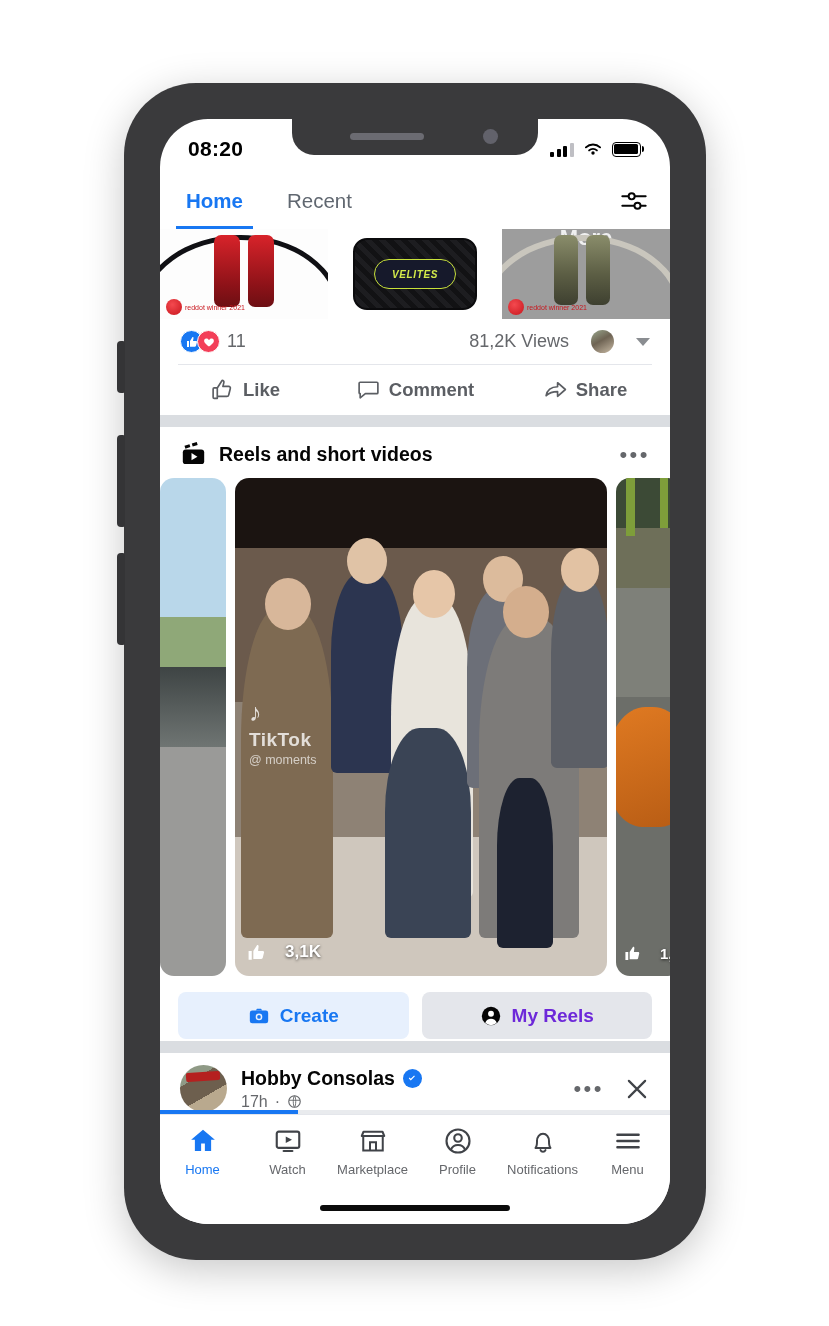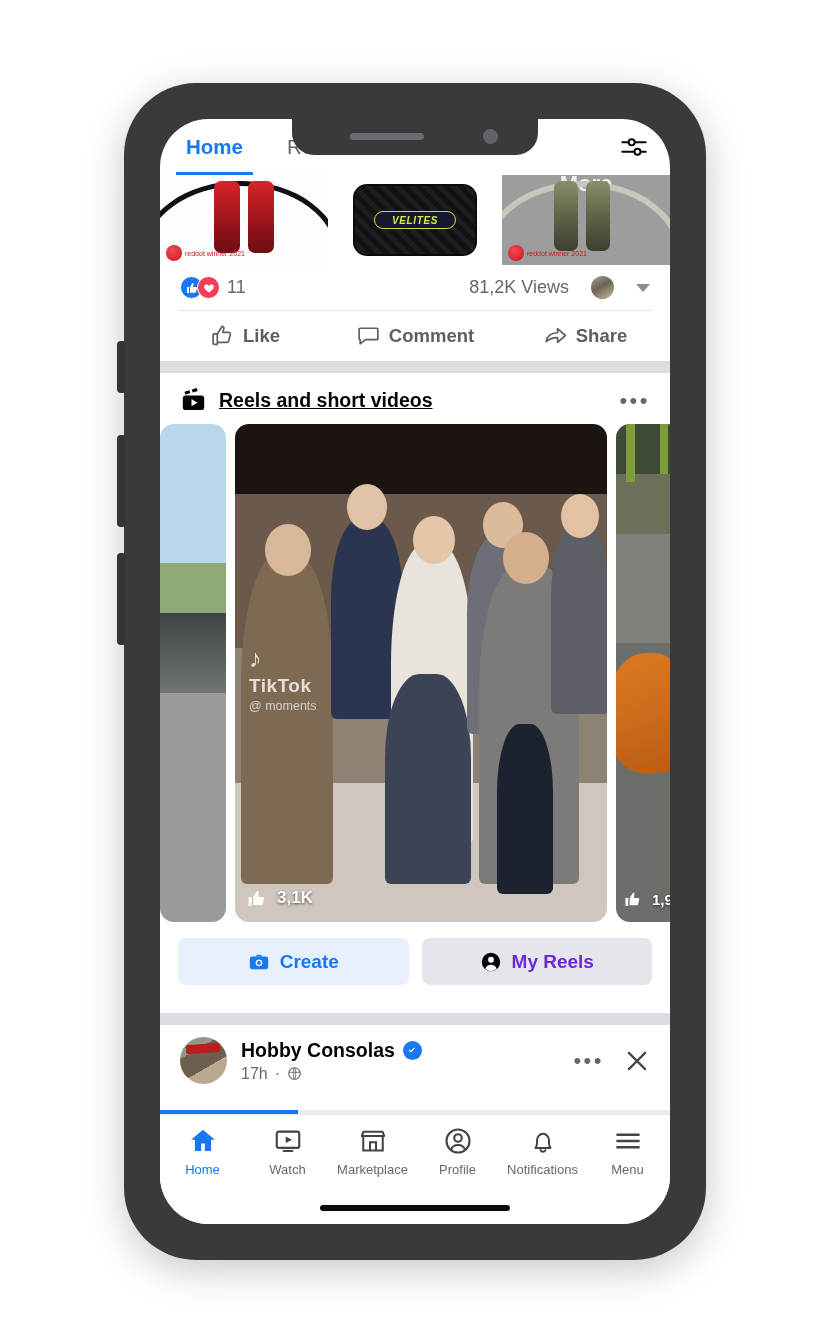--- a/index.html
+++ b/index.html
@@ -123,21 +123,21 @@
   }
   .reddot-text { font-size: 7px; color: #c8161d; white-space: nowrap; }
   .grip {
     position: absolute; left: 50%; top: 9px; transform: translateX(-50%);
     width: 124px; height: 72px; border-radius: 14px;
     background: repeating-linear-gradient(45deg,#121214 0 5px,#1d1d20 5px 10px);
     border: 2px solid #0b0b0d;
     display: flex; align-items: center; justify-content: center;
   }
   .grip-plate {
-    width: 82px; height: 18px; border-radius: 15px;
+    width: 82px; height: 30px; border-radius: 15px;
     border: 1.5px solid #c7e03a; background: #16192b;
     display: flex; align-items: center; justify-content: center;
   }
   .grip-plate span { font-size: 10px; font-weight: 700; color: #d2e94a; font-style: italic; letter-spacing: .6px; }
   .more-overlay {
     position: absolute; left: 0; right: 0; top: -4px;
     text-align: center; font-size: 22px; font-weight: 700; color: #ffffff;
     opacity: .85;
   }
 
@@ -163,30 +163,30 @@
   .divider { height: 1px; background: #e4e6eb; margin: 0 18px; }
 
   .actions { display: flex; padding: 12px 0 13px; }
   .action { flex: 1; display: flex; align-items: center; justify-content: center; gap: 8px; }
   .action span { font-size: 18.5px; color: #5b5e63; font-weight: 600; }
 
   .feed-gap { height: 12px; background: #dadde1; }
 
   
   .reels-head { display: flex; align-items: center; padding: 14px 20px 10px; }
-  .reels-title { font-size: 19.5px; font-weight: 700; color: #050505; margin-left: 12px; text-decoration: underline; }
+  .reels-title { font-size: 19.5px; font-weight: 700; color: #050505; margin-left: 12px; }
   .dots { margin-left: auto; letter-spacing: 2.5px; color: #65676b; font-size: 22px; line-height: 10px; }
 
   .reels-row { display: flex; gap: 9px; padding: 0 0 0 0; height: 498px; }
   .reel { border-radius: 14px; overflow: hidden; position: relative; flex-shrink: 0; }
   .reel.side { width: 66px; }
   .reel.main { width: 372px; }
   .reel-likes {
     position: absolute; left: 12px; bottom: 14px;
-    display: flex; align-items: center; gap: 11px;
+    display: flex; align-items: center; gap: 19px;
     color: #fff; font-size: 17px; font-weight: 700;
     text-shadow: 0 1px 3px rgba(0,0,0,.65);
   }
   .reel.side .reel-likes { left: 8px; font-size: 15px; }
 
   
   .art-road {
     position: absolute; inset: 0;
     background:
       linear-gradient(180deg,#b9d7ea 0 28%, #8fa878 28% 40%, #5d6a63 40% 52%, #9a9a98 52% 100%);
@@ -214,21 +214,21 @@
   .tramp-leg { position: absolute; background: #7e9e3a; }
 
   .tiktok-wm {
     position: absolute; left: 14px; top: 222px; color: rgba(255,255,255,.78);
   }
   .tiktok-note { font-size: 25px; font-weight: 700; line-height: 1; }
   .tiktok-word { font-size: 19px; font-weight: 700; margin-top: 4px; letter-spacing: .5px; }
   .tiktok-handle { font-size: 12.5px; margin-top: 2px; opacity: .85; }
 
   
-  .reel-btns { display: flex; gap: 13px; padding: 16px 18px 28px; }
+  .reel-btns { display: flex; gap: 13px; padding: 16px 18px 2px; }
   .rbtn {
     flex: 1; height: 47px; border-radius: 8px;
     display: flex; align-items: center; justify-content: center; gap: 10px;
     font-size: 19px; font-weight: 700;
   }
   .rbtn.create { background: #e7f0fd; color: #1877f2; }
   .rbtn.myreels { background: #e4e6eb; color: #6d28d9; }
 
   
   .post-head { display: flex; align-items: center; padding: 12px 20px 0; }
@@ -279,20 +279,42 @@
   <div class="side-btn volup"></div>
   <div class="side-btn voldn"></div>
 
   <div class="phone-inner">
 
     <div class="notch">
       <div class="notch-speaker"></div>
       <div class="notch-cam"></div>
     </div>
 
+    <div class="statusbar">
+      <div class="status-time">08:20</div>
+      <div class="status-icons">
+        <div class="sig">
+            <i></i>
+            <i></i>
+            <i></i>
+            <i></i>
+          </div>
+        <svg width="22" height="16" viewBox="0 0 24 18">
+          <path d="M12 15.4a1.9 1.9 0 100-3.8 1.9 1.9 0 000 3.8z" fill="#000"></path>
+          <path d="M7.6 10.6a6.6 6.6 0 018.8 0" stroke="#000" stroke-width="2.1" fill="none" stroke-linecap="round"></path>
+          <path d="M4 7.1a11.6 11.6 0 0116 0" stroke="#000" stroke-width="2.1" fill="none" stroke-linecap="round"></path>
+        </svg>
+        <div class="batt-wrap">
+          <div class="batt">
+              <span></span>
+            </div>
+          <div class="batt-tip"></div>
+        </div>
+      </div>
+    </div>
 
     <div class="tabbar">
       <div class="tab active">
         <span>Home</span>
       </div>
       <div class="tab">
         <span>Recent</span>
       </div>
       <svg class="tune-icon" viewBox="0 0 24 24">
         <line x1="2" y1="8" x2="7" y2="8" stroke="#050505" stroke-width="1.7" stroke-linecap="round"></line>

